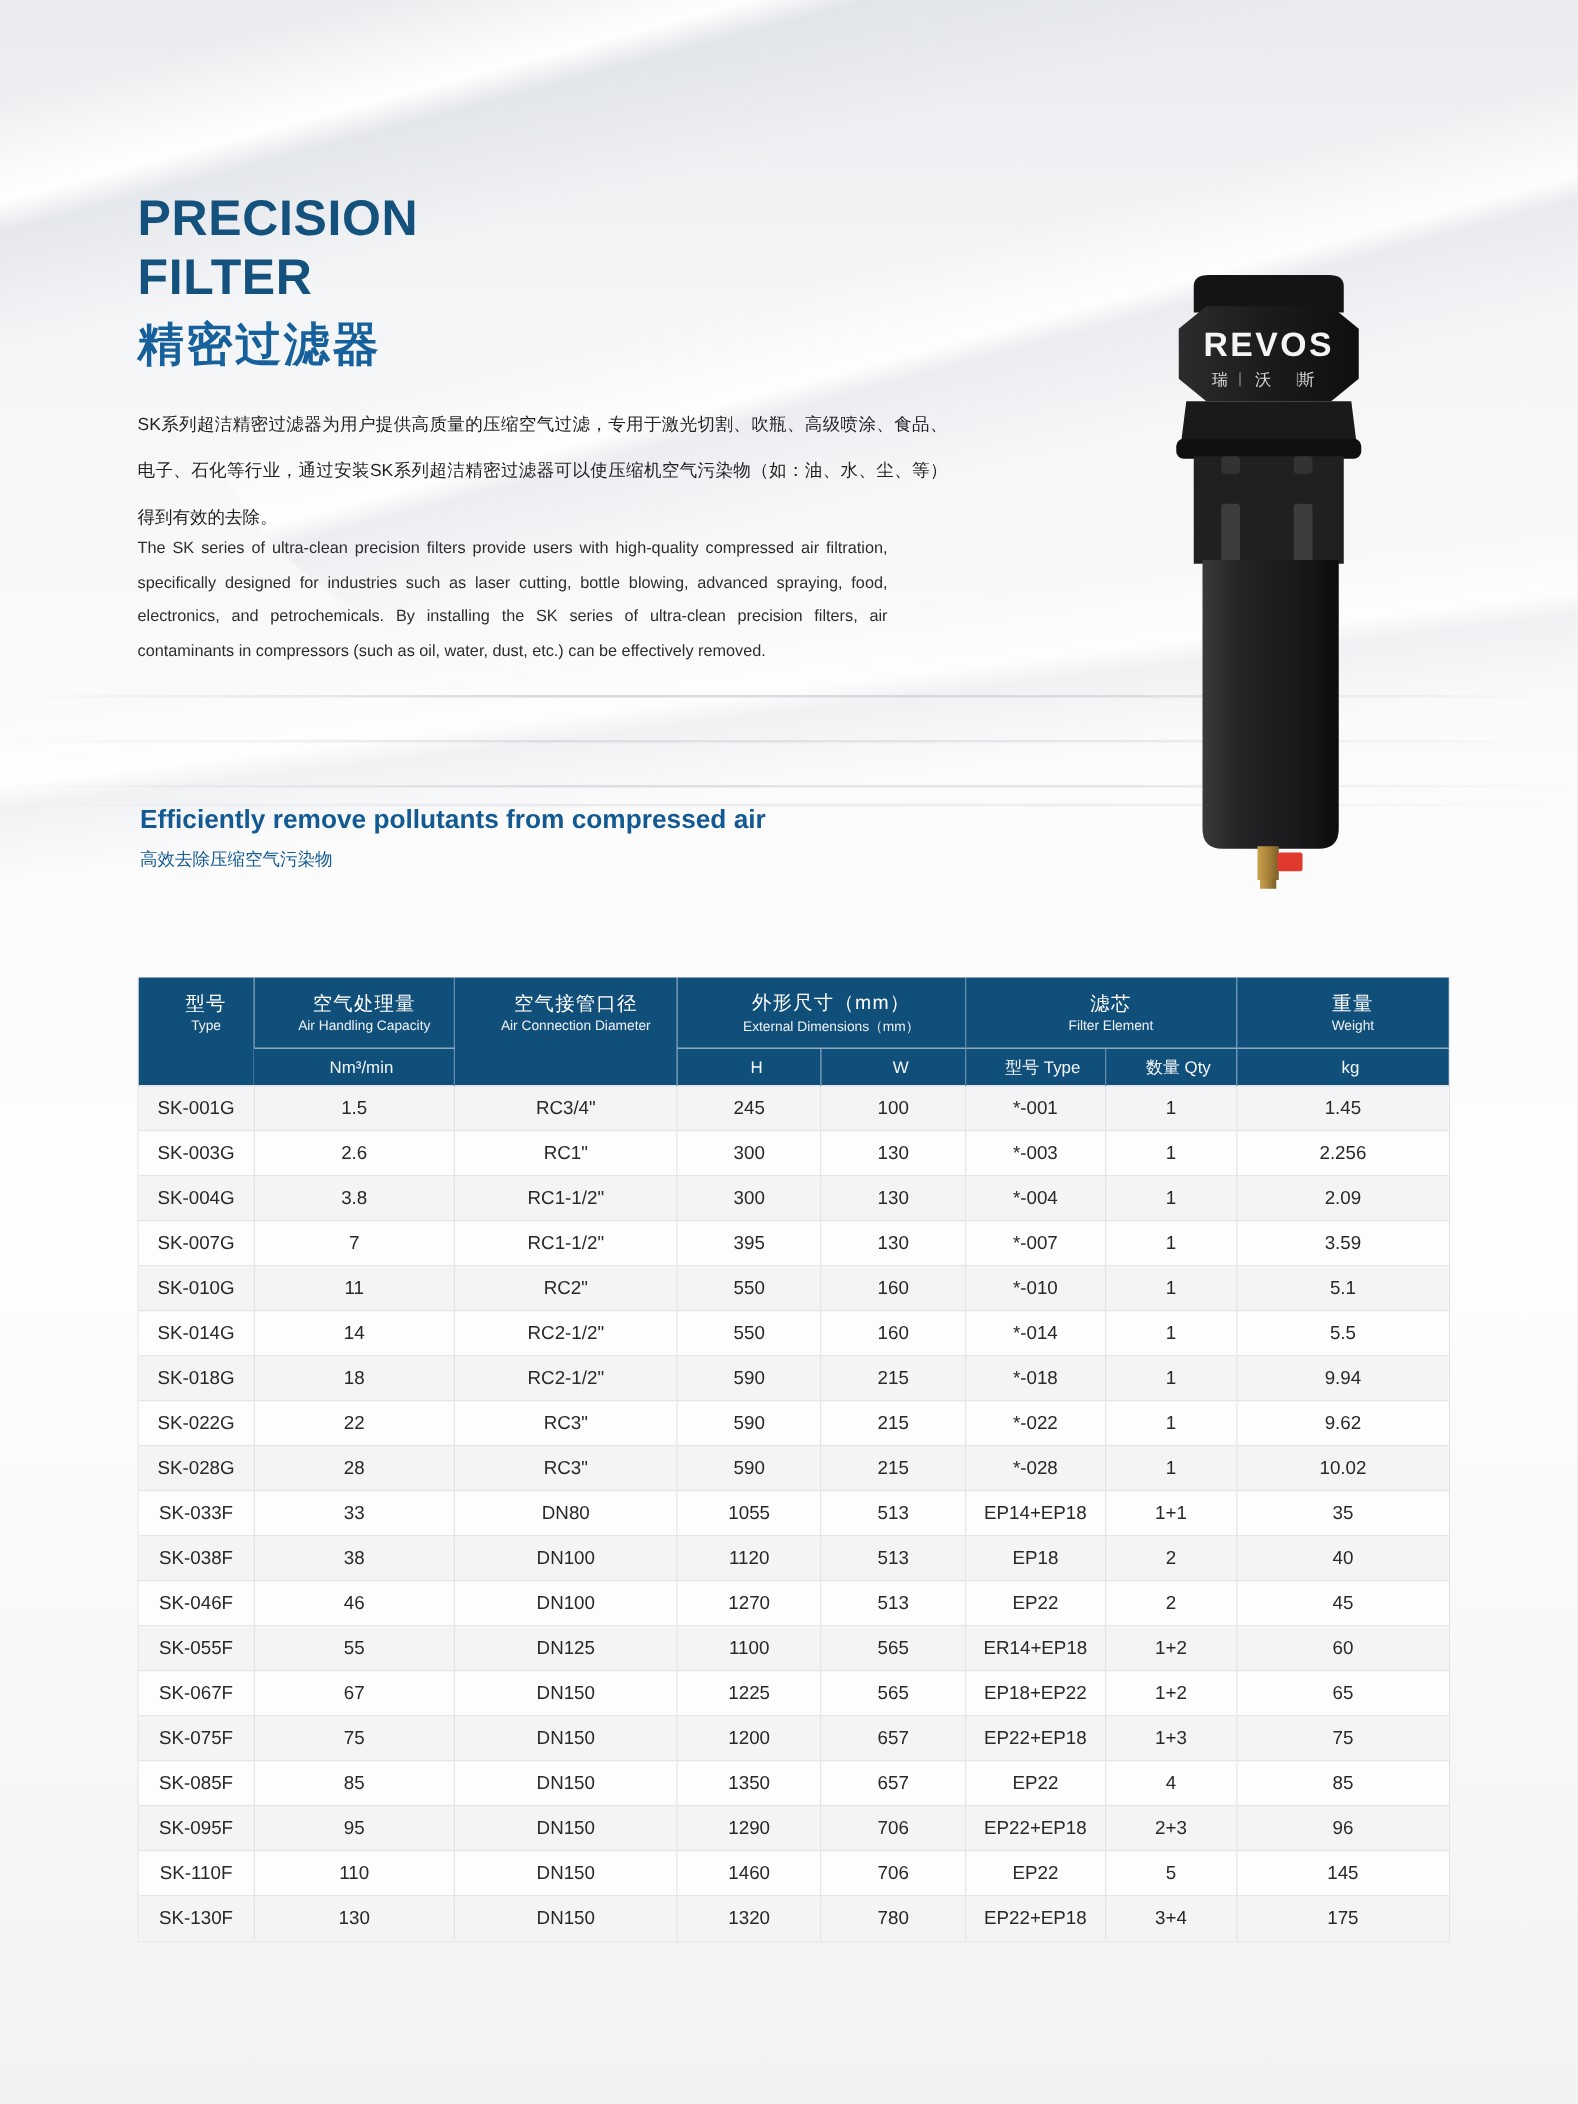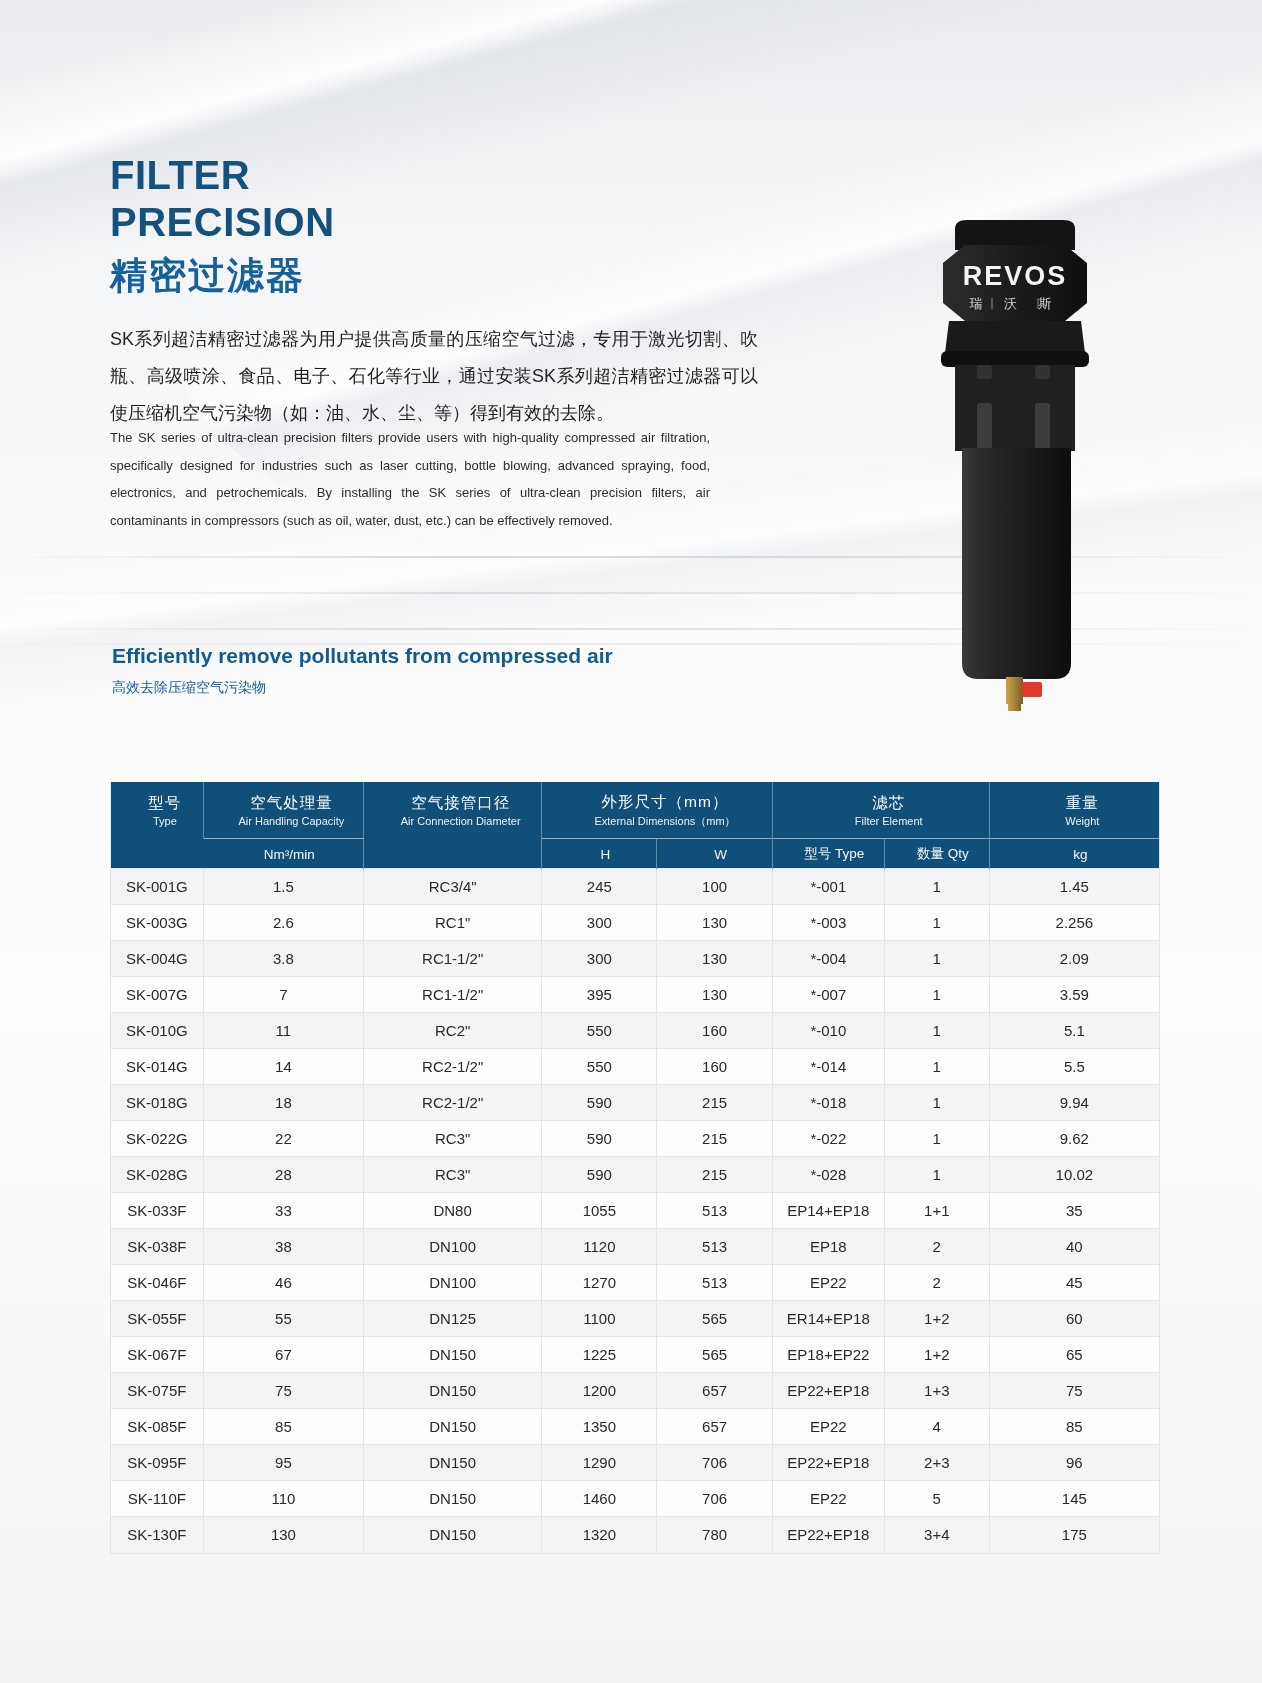--- a/index.html
+++ b/index.html
@@ -34,21 +34,21 @@
   }
   .hl1{ top:556px; } .hl2{ top:592px; opacity:.7; } .hl3{ top:628px; opacity:.8; } .hl4{ top:643px; opacity:.5; }
 
   
   .title-block{ position:absolute; left:110px; top:152px; }
   .title-en{ font-size:40px; line-height:47px; font-weight:bold; color:#14527d; letter-spacing:.5px; }
   .title-cn{ font-size:37px; line-height:48px; font-weight:bold; color:#16619b; margin-top:6px; letter-spacing:2px; }
 
   .para-cn{
     position:absolute; left:110px; top:321px; width:648px;
-    font-size:18px; line-height:37px; color:#1e1f21; text-align:justify;
+    font-size:14px; line-height:37px; color:#1e1f21; text-align:justify;
   }
   .para-en{
     position:absolute; left:110px; top:424px; width:600px;
     font-size:13px; line-height:27.5px; color:#2c2d2f; text-align:justify;
   }
   .feature{ position:absolute; left:112px; top:641px; }
   .feature-en{ font-size:21px; font-weight:bold; color:#135a92; line-height:30px; }
   .feature-cn{ font-size:14px; color:#135a92; line-height:28px; margin-top:2px; }
 
   
@@ -93,22 +93,22 @@
   <div class="wave wave1"></div>
   <div class="wave wave2"></div>
   <div class="wave wave3"></div>
   <div class="hline hl1"></div>
   <div class="hline hl2"></div>
   <div class="hline hl3"></div>
   <div class="hline hl4"></div>
 
   <div class="title-block">
     <div class="title-en">
+      <div>PRECISION</div>
       <div>FILTER</div>
-      <div>PRECISION</div>
     </div>
     <div class="title-cn">精密过滤器</div>
   </div>
 
   <p class="para-cn">SK系列超洁精密过滤器为用户提供高质量的压缩空气过滤，专用于激光切割、吹瓶、高级喷涂、食品、电子、石化等行业，通过安装SK系列超洁精密过滤器可以使压缩机空气污染物（如：油、水、尘、等）得到有效的去除。</p>
   <p class="para-en">The SK series of ultra-clean precision filters provide users with high-quality compressed air filtration, specifically designed for industries such as laser cutting, bottle blowing, advanced spraying, food, electronics, and petrochemicals. By installing the SK series of ultra-clean precision filters, air contaminants in compressors (such as oil, water, dust, etc.) can be effectively removed.</p>
 
   <div class="feature">
     <div class="feature-en">Efficiently remove pollutants from compressed air</div>
     <div class="feature-cn">高效去除压缩空气污染物</div>

